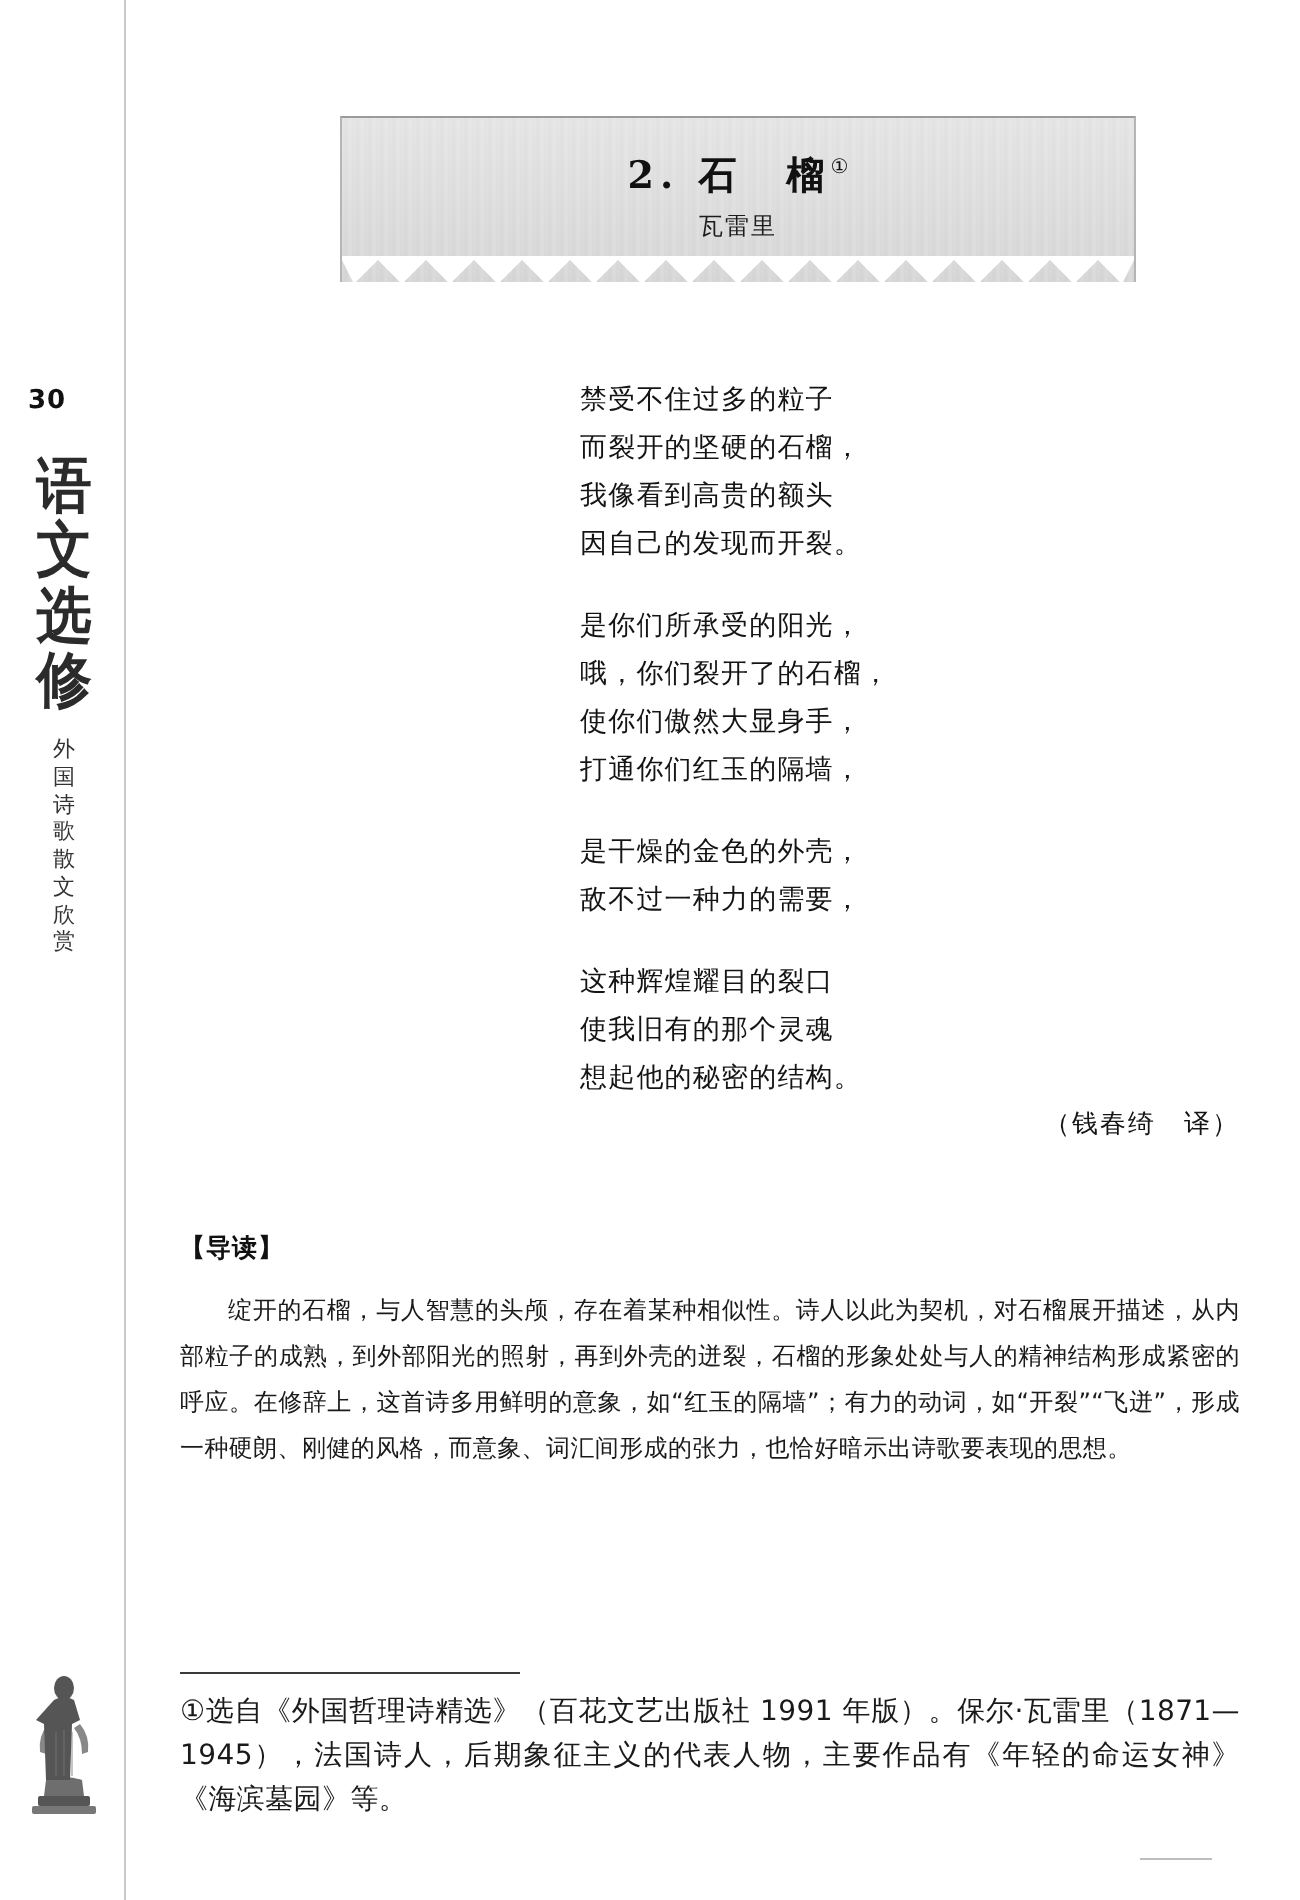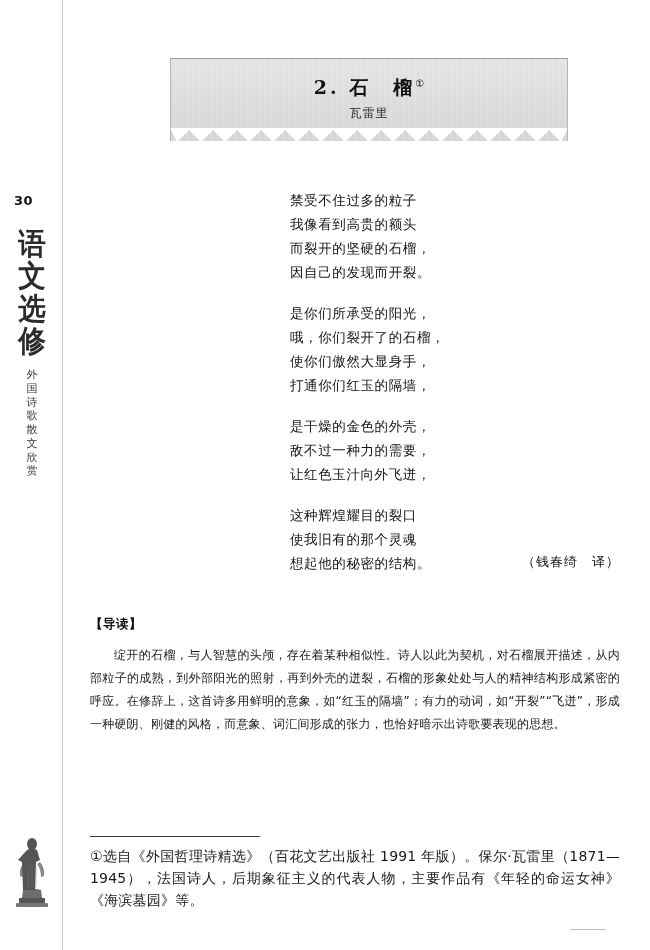--- a/index.html
+++ b/index.html
@@ -282,36 +282,35 @@
       <svg class="banner-zigzag" viewBox="0 0 396 14" preserveAspectRatio="none">
         <polygon points="0,0 396,0 396,2 390,14 378,2 366,14 354,2 342,14 330,2 318,14 306,2 294,14 282,2 270,14 258,2 246,14 234,2 222,14 210,2 198,14 186,2 174,14 162,2 150,14 138,2 126,14 114,2 102,14 90,2 78,14 66,2 54,14 42,2 30,14 18,2 6,14 0,2" fill="#ffffff"></polygon>
       </svg>
     </div>
   </div>
 
   <div class="poem">
 
     <div class="stanza">
       <div class="line">禁受不住过多的粒子</div>
+      <div class="line">而裂开的坚硬的石榴，</div>
       <div class="line">我像看到高贵的额头</div>
-      <div class="line">而裂开的坚硬的石榴，</div>
       <div class="line">因自己的发现而开裂。</div>
     </div>
 
     <div class="stanza">
       <div class="line">是你们所承受的阳光，</div>
       <div class="line">哦，你们裂开了的石榴，</div>
       <div class="line">使你们傲然大显身手，</div>
       <div class="line">打通你们红玉的隔墙，</div>
     </div>
 
     <div class="stanza">
       <div class="line">是干燥的金色的外壳，</div>
       <div class="line">敌不过一种力的需要，</div>
-      <div class="line">让红色玉汁向外飞迸，</div>
     </div>
 
     <div class="stanza">
       <div class="line">这种辉煌耀目的裂口</div>
       <div class="line">使我旧有的那个灵魂</div>
       <div class="line">想起他的秘密的结构。</div>
     </div>
 
   </div>
 

